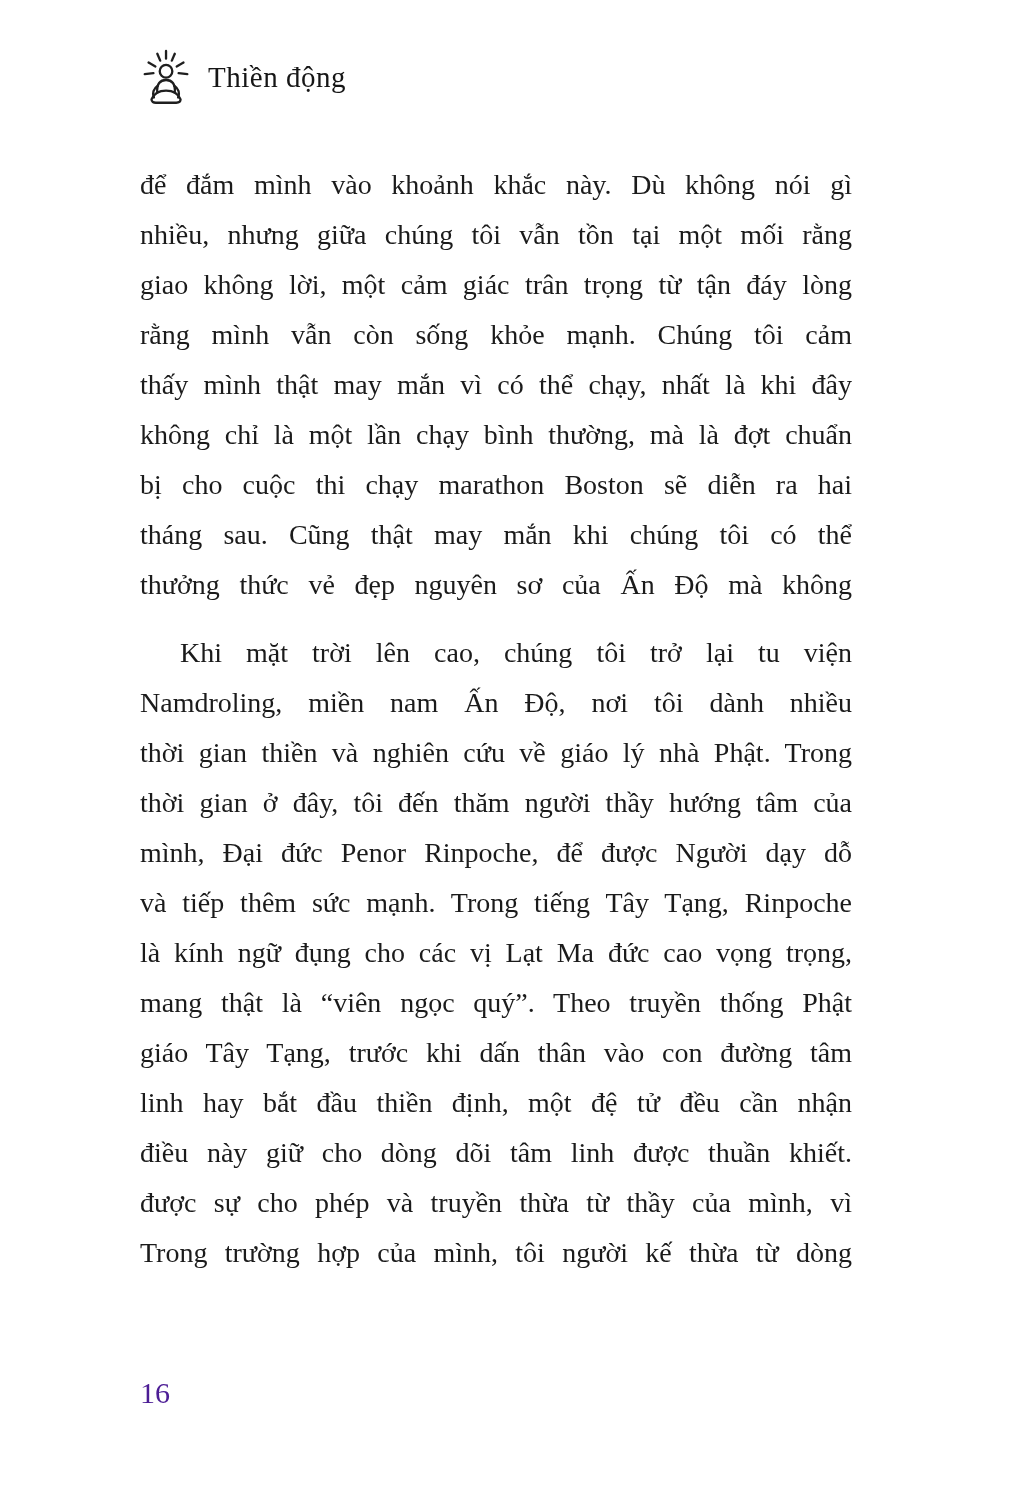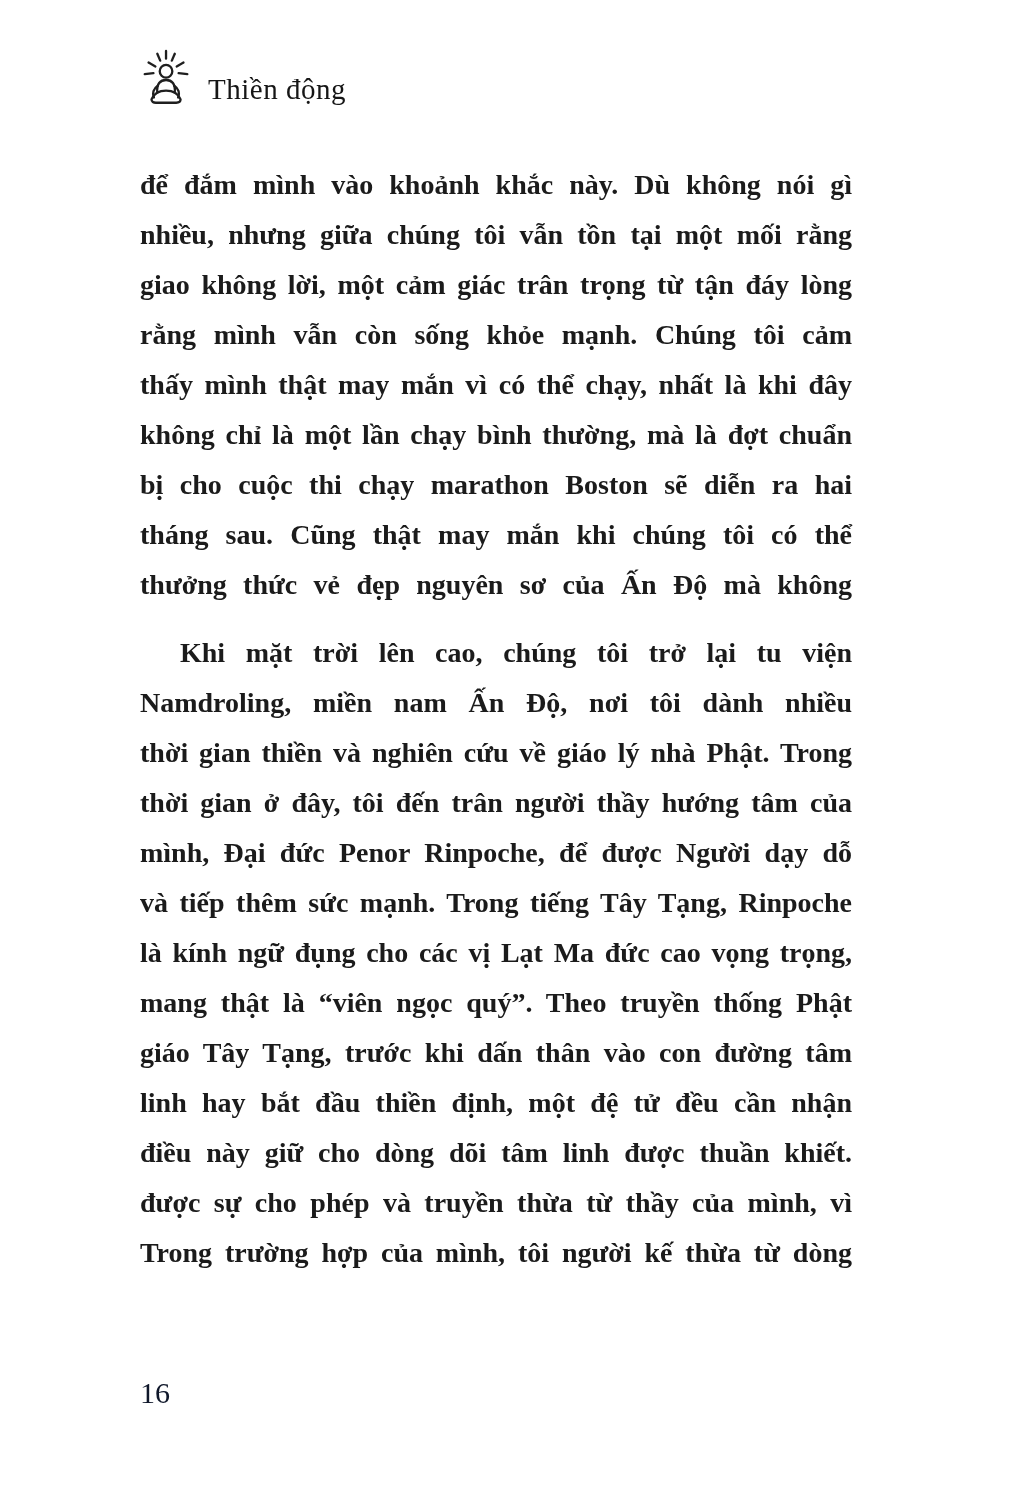--- a/index.html
+++ b/index.html
@@ -15,21 +15,21 @@
     color: #1b1b1b;
     overflow: hidden;
   }
 
   
   .page-header {
     position: absolute;
     left: 136px;
     top: 48px;
     display: flex;
-    align-items: flex-end;
+    align-items: center;
     gap: 10px;
   }
   .header-icon {
     width: 62px;
     height: 62px;
     display: inline-block;
   }
   .header-icon svg {
     width: 100%;
     height: 100%;
@@ -41,21 +41,20 @@
     white-space: nowrap;
     padding-bottom: 4px;
   }
 
   
   .text-block {
     position: absolute;
     left: 140px;
     top: 160px;
     width: 712px;
-    font-weight: bold;
   }
   .paragraph {
     margin: 0;
     padding: 0;
   }
   .paragraph + .paragraph {
     margin-top: 18px;
   }
   .line {
     font-size: 28px;
@@ -72,21 +71,21 @@
   .line.indented {
     text-indent: 40px;
   }
 
   
   .page-number {
     position: absolute;
     left: 140px;
     top: 1376px;
     font-size: 30px;
-    color: #0f172a;
+    color: #4c1d95;
   }
 </style>
 </head>
 <body>
 
 <header class="page-header">
   <span class="header-icon">
     <svg viewBox="0 0 64 64" aria-hidden="true">
       <g stroke="#1f1f1f" stroke-width="2.4" fill="none" stroke-linecap="round" stroke-linejoin="round">
 
@@ -121,21 +120,21 @@
       <div class="line">thấy mình thật may mắn vì có thể chạy, nhất là khi đây</div>
       <div class="line">không chỉ là một lần chạy bình thường, mà là đợt chuẩn</div>
       <div class="line">bị cho cuộc thi chạy marathon Boston sẽ diễn ra hai</div>
       <div class="line">tháng sau. Cũng thật may mắn khi chúng tôi có thể</div>
       <div class="line">thưởng thức vẻ đẹp nguyên sơ của Ấn Độ mà không</div>
     </div>
     <div class="paragraph">
       <div class="line indented">Khi mặt trời lên cao, chúng tôi trở lại tu viện</div>
       <div class="line">Namdroling, miền nam Ấn Độ, nơi tôi dành nhiều</div>
       <div class="line">thời gian thiền và nghiên cứu về giáo lý nhà Phật. Trong</div>
-      <div class="line">thời gian ở đây, tôi đến trân người thầy hướng tâm của</div>
+      <div class="line">thời gian ở đây, tôi đến thăm người thầy hướng tâm của</div>
       <div class="line">mình, Đại đức Penor Rinpoche, để được Người dạy dỗ</div>
       <div class="line">và tiếp thêm sức mạnh. Trong tiếng Tây Tạng, Rinpoche</div>
       <div class="line">là kính ngữ đụng cho các vị Lạt Ma đức cao vọng trọng,</div>
       <div class="line">mang thật là “viên ngọc quý”. Theo truyền thống Phật</div>
       <div class="line">giáo Tây Tạng, trước khi dấn thân vào con đường tâm</div>
       <div class="line">linh hay bắt đầu thiền định, một đệ tử đều cần nhận</div>
       <div class="line">điều này giữ cho dòng dõi tâm linh được thuần khiết.</div>
       <div class="line">được sự cho phép và truyền thừa từ thầy của mình, vì</div>
       <div class="line">Trong trường hợp của mình, tôi người kế thừa từ dòng</div>
     </div>

